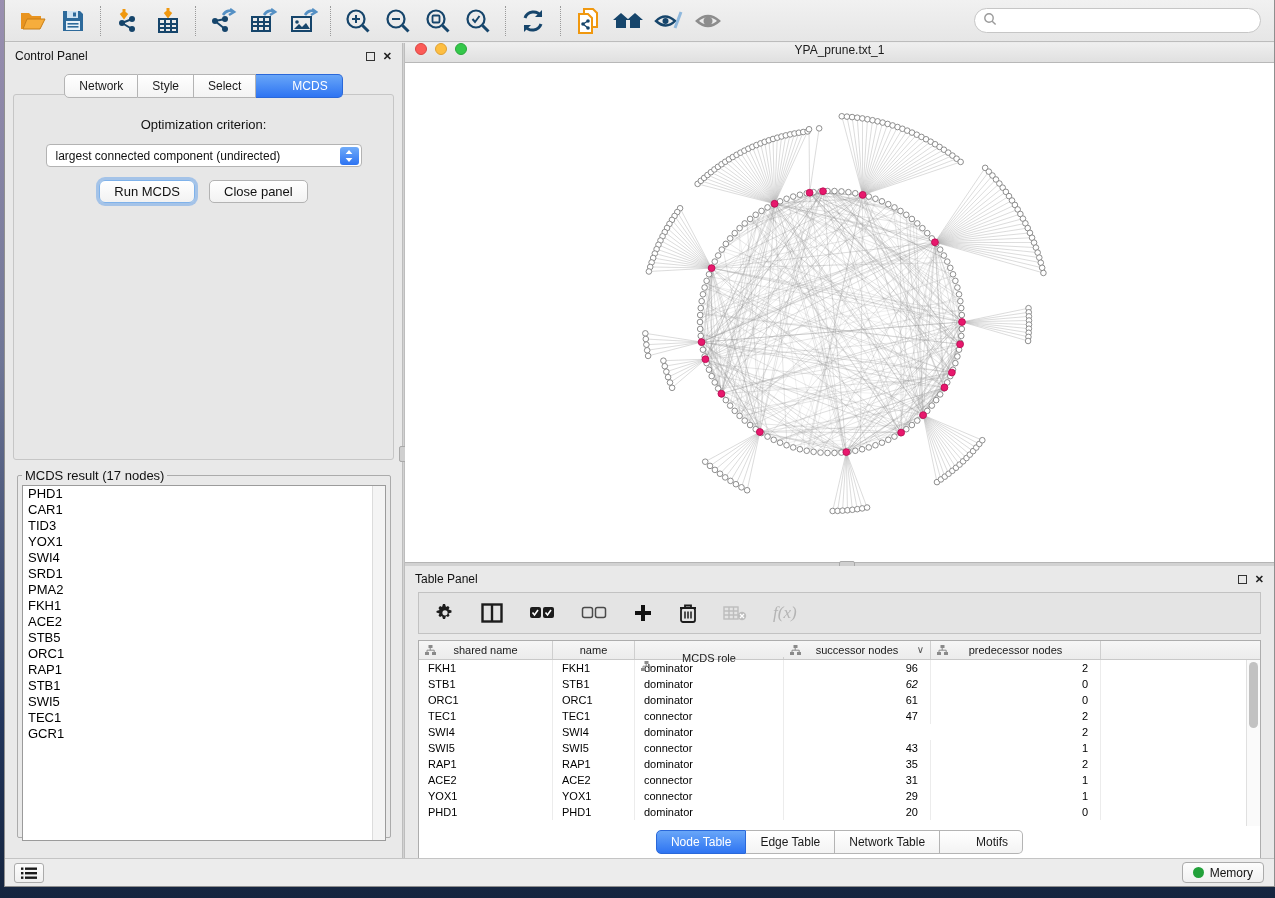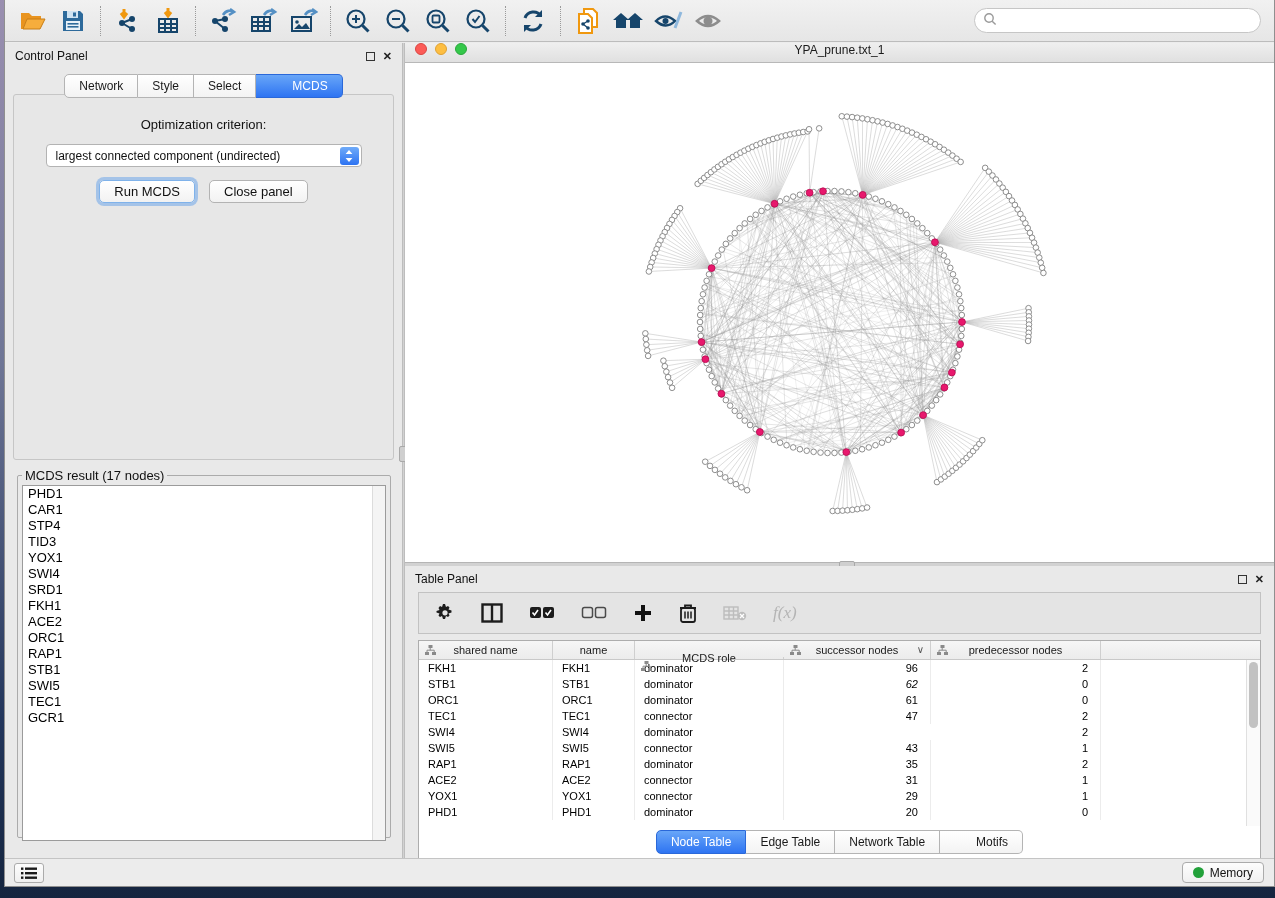--- a/index.html
+++ b/index.html
@@ -44,21 +44,21 @@
   .fake-select { margin:12px auto 0; width:316px; height:23px; background:#fff; border:1px solid #b3b3b3;
                  border-radius:4px; display:flex; align-items:center; position:relative; }
   .fake-select .val { font-size:12px; padding-left:9px; color:#111; white-space:nowrap; }
   .select-stepper { position:absolute; right:2px; top:1.5px; width:19px; height:18px; border-radius:3px;
                  background:linear-gradient(#6fabf9,#2d73f2); display:flex; flex-direction:column;
                  align-items:center; justify-content:center; }
   .select-stepper svg { display:block; }
   .btn-row { margin-top:13px; display:flex; justify-content:center; gap:14px; }
   .mac-btn { height:23px; padding:0 14px; font-size:13px; color:#111; background:linear-gradient(#ffffff,#f2f2f2);
              border:1px solid #b3b3b3; border-radius:5px; display:flex; align-items:center; }
-  .mac-btn.focused { border-color:#7fb2ea; box-shadow:0 0 0 3px rgba(110,165,233,.55); }
+  .mac-btn.focused { border-color:#7fb2ea; box-shadow:0 0 0 3px rgba(110,165,233,.55);border-radius:6px; }
 
   .result-fieldset { position:absolute; left:12px; top:425px; width:374px; height:370px;
                      border:1px solid #ababab; border-radius:2px; }
   .result-fieldset legend { font-size:13px; color:#111; margin-left:4px; padding:0 3px; }
   .result-list { position:absolute; left:4px; top:2px; width:364px; height:356px; background:#fff;
                  border:1px solid #9b9b9b; overflow:hidden; }
   .result-scroll { position:absolute; right:0; top:0; width:13px; height:100%;
                    background:#f4f4f4; border-left:1px solid #dcdcdc; }
   .result-item { font-size:13px; color:#000; line-height:16px; padding-left:5px; }
 
@@ -286,27 +286,28 @@
           <div class="mac-btn focused">Run MCDS</div>
           <div class="mac-btn">Close panel</div>
         </div>
       </div>
       <fieldset class="result-fieldset">
         <legend>MCDS result (17 nodes)</legend>
         <div class="result-list">
           <div class="result-scroll"></div>
         <div class="result-item">PHD1</div>
             <div class="result-item">CAR1</div>
-            <div class="result-item">STP4</div>
             <div class="result-item">TID3</div>
             <div class="result-item">YOX1</div>
             <div class="result-item">SWI4</div>
             <div class="result-item">SRD1</div>
+            <div class="result-item">PMA2</div>
             <div class="result-item">FKH1</div>
             <div class="result-item">ACE2</div>
+            <div class="result-item">STB5</div>
             <div class="result-item">ORC1</div>
             <div class="result-item">RAP1</div>
             <div class="result-item">STB1</div>
             <div class="result-item">SWI5</div>
             <div class="result-item">TEC1</div>
             <div class="result-item">GCR1</div>
           </div>
       </fieldset>
     </div>
     <div class="v-splitter">

